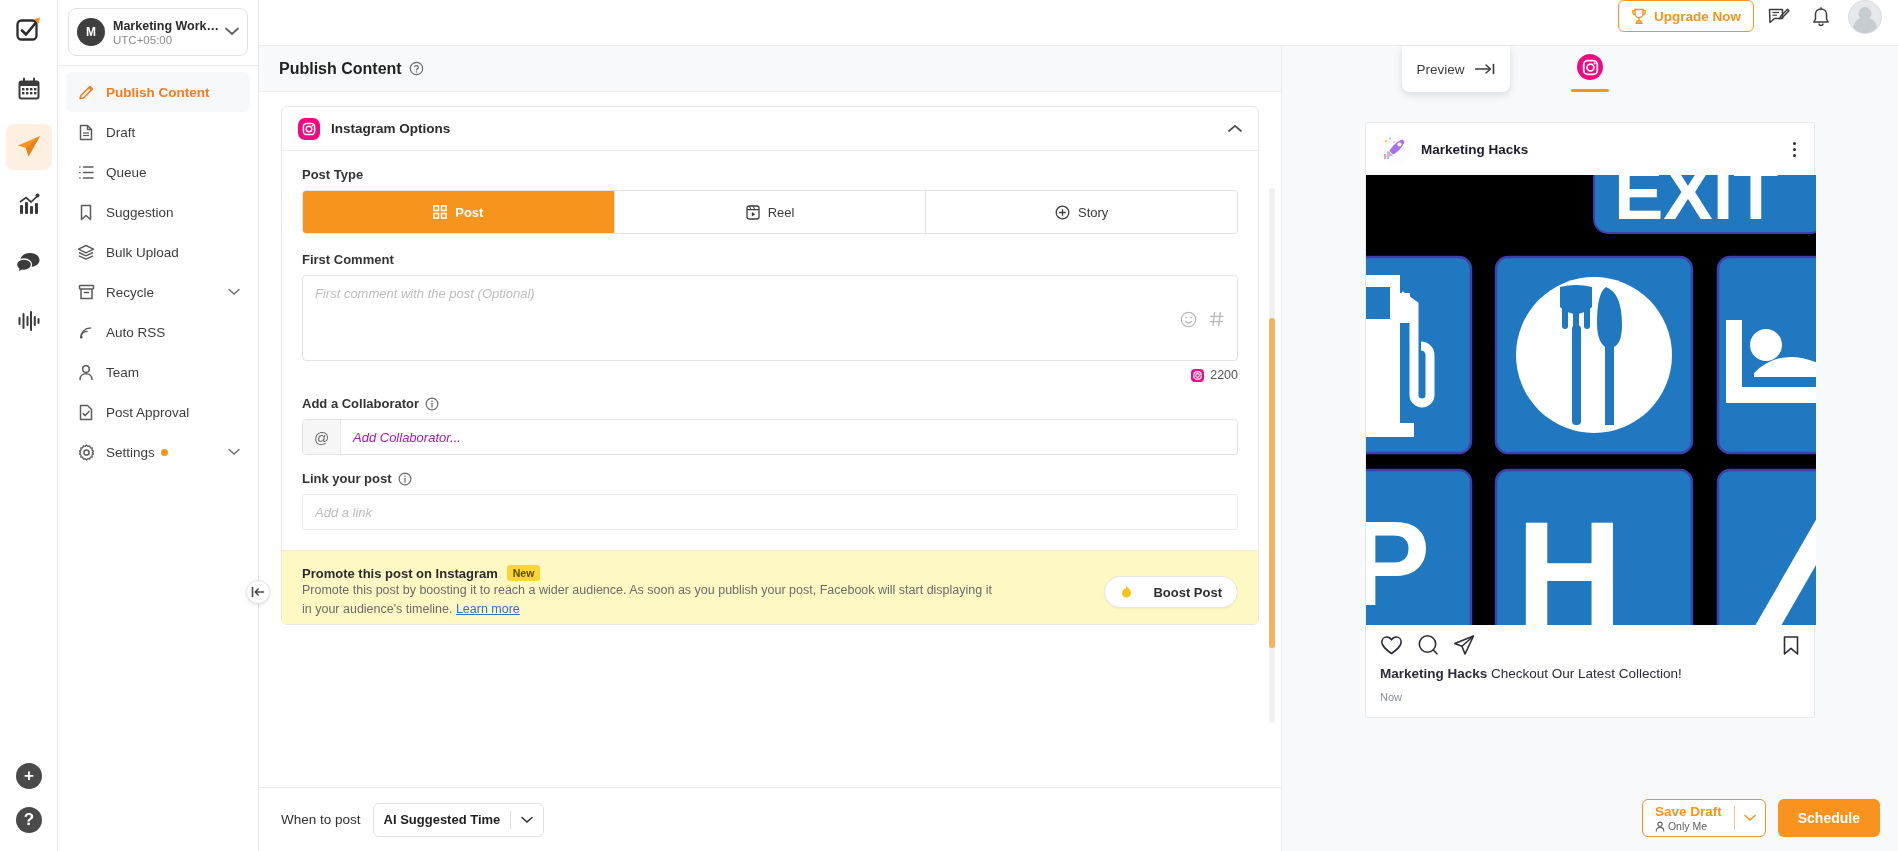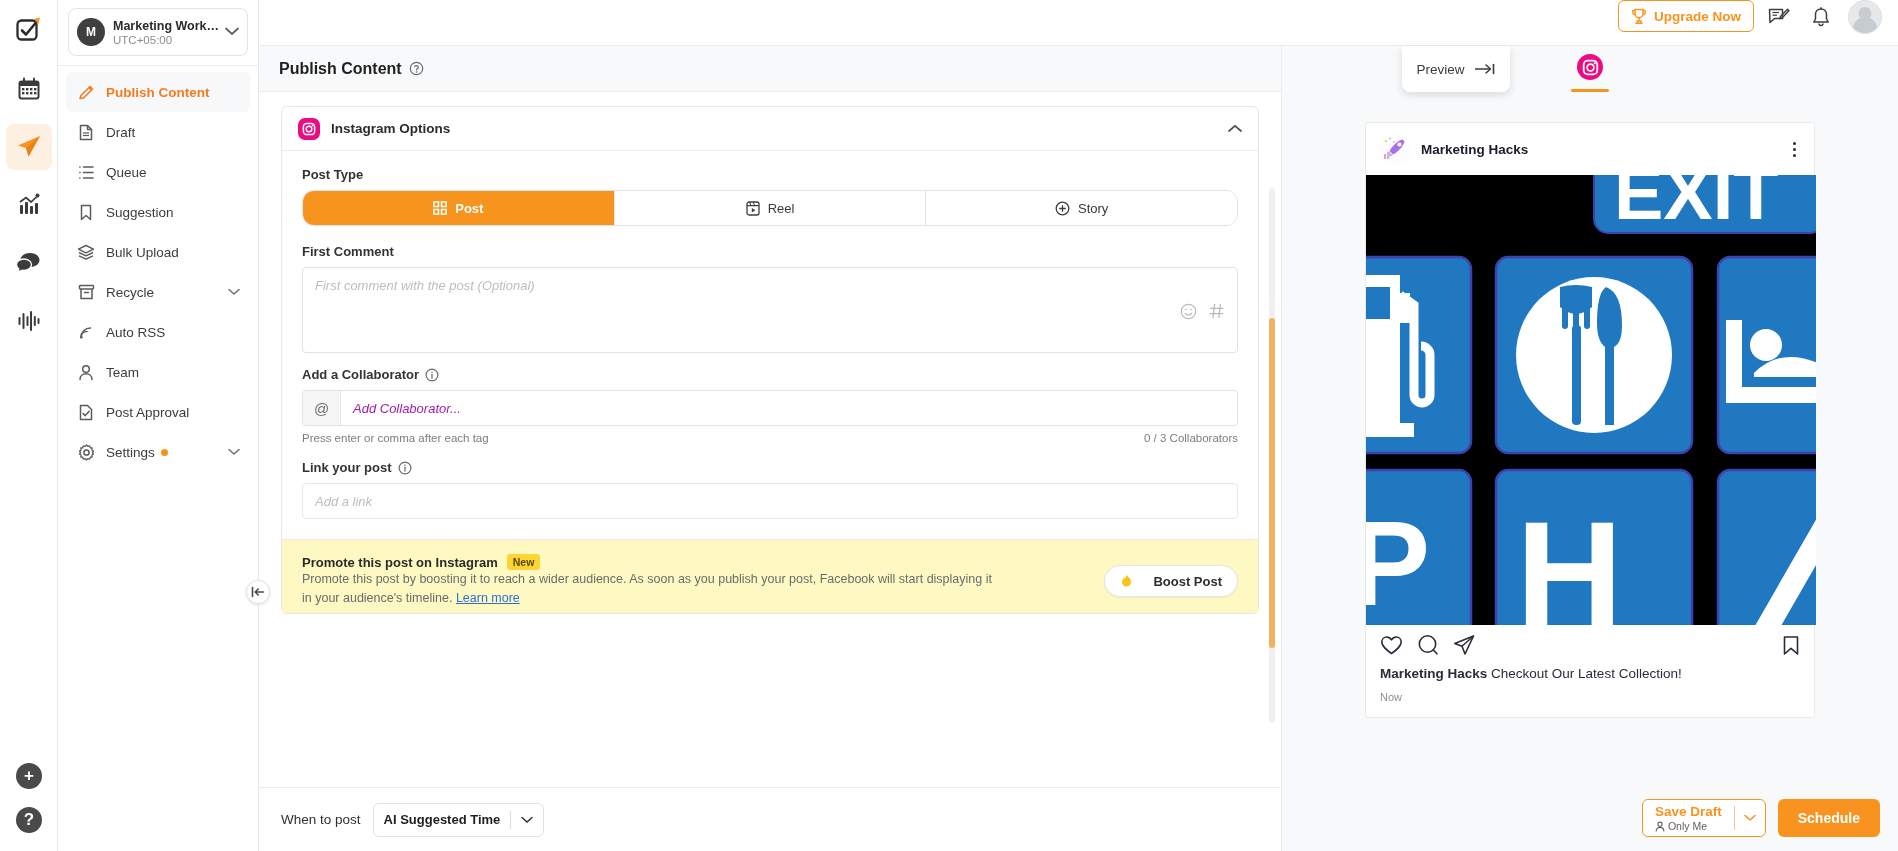--- a/index.html
+++ b/index.html
@@ -130,21 +130,21 @@
   }
   .card-head-label { font-size: 13.5px; font-weight: 700; color: #2b2b2b; margin-left: 11px; flex:1; }
   .card-chev { color:#5c5c5c; font-size: 12px; }
 
   .card-body { padding: 16px 20px 0 20px; }
 
   .field-label { font-size: 13px; font-weight: 700; color: #333; margin-bottom: 8px;
       display:flex; align-items:center; gap: 6px; }
 
   .seg {
-    display:flex; border: 1px solid #e2e2e2; border-radius: 12px; overflow: hidden; height: 36px;
+    display:flex; border: 1px solid #e2e2e2; border-radius: 4px; overflow: hidden; height: 44px;
   }
   .seg-btn {
     flex: 1; display:flex; align-items:center; justify-content:center; gap: 8px;
     font-size: 13px; color: #3a3a3a; cursor:pointer; background: #fff;
     border-right: 1px solid #e2e2e2;
   }
   .seg-btn:last-child { border-right: none; }
   .seg-btn.active { background: #f7941d; color: #fff; font-weight: 700; }
 
   .fc-wrap { margin-top: 18px; }
@@ -617,40 +617,45 @@
                           <g stroke="#b8b8b8" stroke-width="1.3" stroke-linecap="round">
                             <line x1="5.6" y1="1.5" x2="4" y2="14.5"></line>
                             <line x1="11.4" y1="1.5" x2="9.8" y2="14.5"></line>
                             <line x1="1.6" y1="5.3" x2="14" y2="5.3"></line>
                             <line x1="1.2" y1="10.7" x2="13.6" y2="10.7"></line>
                           </g>
                         </svg>
                     </span>
                   </div>
                 </div>
+                <div class="counter-row">
+                  <span class="ig-mini">
+                    <svg width="9" height="9" viewBox="0 0 14 14">
+                        <rect x="1.4" y="1.4" width="11.2" height="11.2" rx="3.4" fill="none" stroke="#fff" stroke-width="1.8"></rect>
+                        <circle cx="7" cy="7" r="2.8" fill="none" stroke="#fff" stroke-width="1.8"></circle>
+                      </svg>
+                  </span>
+                  <span>2200</span>
+                </div>
               </div>
 
               <div class="collab-wrap">
                 <div class="field-label">
                   <span>Add a Collaborator</span>
                   <span class="icon">
                     <svg width="14" height="14" viewBox="0 0 14 14">
                         <circle cx="7" cy="7" r="5.9" fill="none" stroke="#6b6b6b" stroke-width="1.2"></circle>
                         <circle cx="7" cy="4.2" r="0.75" fill="#6b6b6b"></circle>
                         <line x1="7" y1="6.3" x2="7" y2="10.2" stroke="#6b6b6b" stroke-width="1.2" stroke-linecap="round"></line>
                       </svg>
                   </span>
                 </div>
                 <div class="input-row">
                   <div class="input-prefix">@</div>
                   <div class="input-ph">Add Collaborator...</div>
-                </div>
-                <div class="hint-row">
-                  <span>Press enter or comma after each tag</span>
-                  <span>0 / 3 Collaborators</span>
                 </div>
               </div>
 
               <div class="link-wrap">
                 <div class="field-label">
                   <span>Link your post</span>
                   <span class="icon">
                     <svg width="14" height="14" viewBox="0 0 14 14">
                         <circle cx="7" cy="7" r="5.9" fill="none" stroke="#6b6b6b" stroke-width="1.2"></circle>
                         <circle cx="7" cy="4.2" r="0.75" fill="#6b6b6b"></circle>

